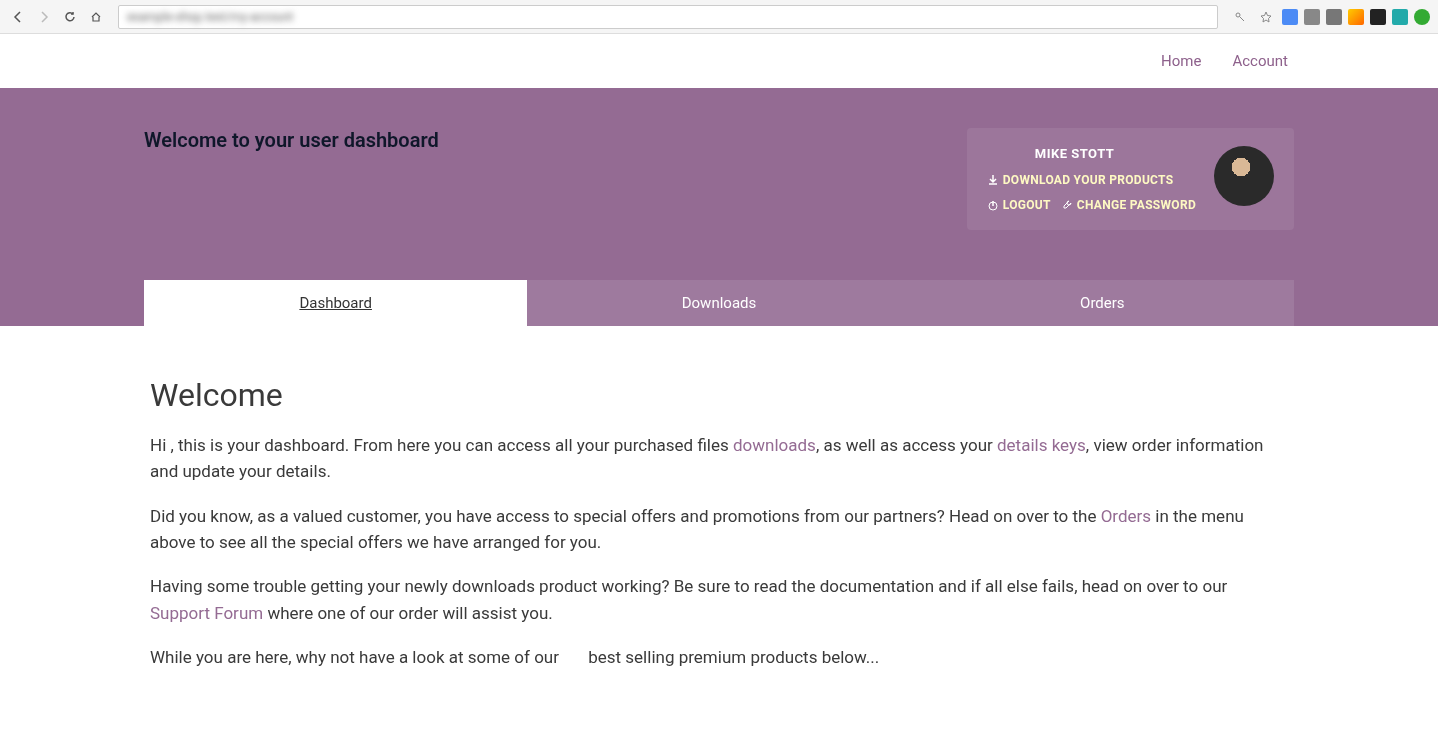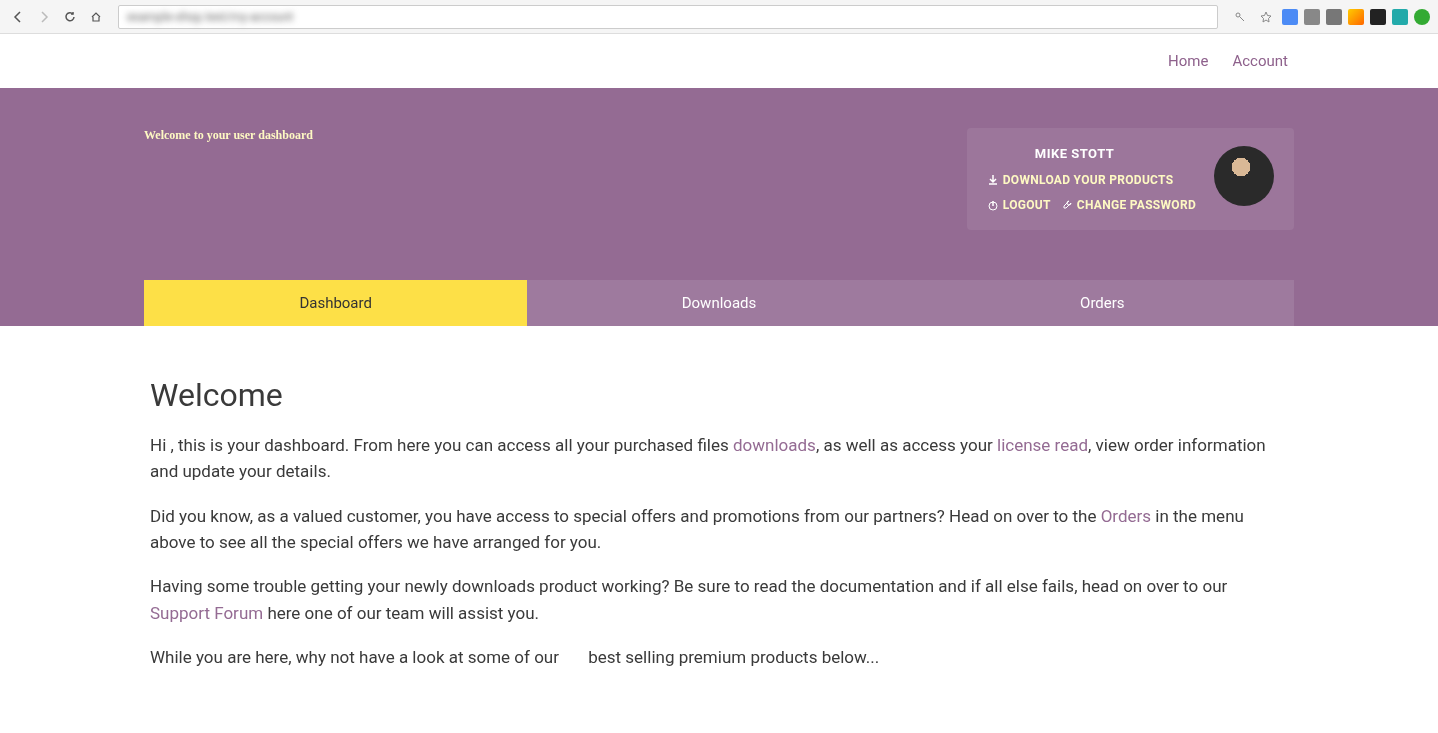--- a/index.html
+++ b/index.html
@@ -8,40 +8,40 @@
 
 .browser-bar { height: 34px; background: #f5f5f5; display: flex; align-items: center; padding: 0 8px; gap: 6px; border-bottom: 1px solid #ddd; }
 .nav-btn { width: 20px; height: 20px; display: flex; align-items: center; justify-content: center; color: #555; cursor: pointer; }
 .nav-btn.disabled { color: #bbb; }
 .url-bar { flex: 1; height: 24px; background: #fff; border: 1px solid #ccc; border-radius: 2px; display: flex; align-items: center; padding: 0 8px; margin: 0 6px; }
 .url-text { filter: blur(3px); color: #666; font-size: 12px; }
 .ext-icons { display: flex; gap: 6px; align-items: center; }
 .ext-ico { width: 16px; height: 16px; border-radius: 2px; }
 
 
-.topnav { display: flex; justify-content: flex-end; padding: 18px 150px 18px 0; gap: 24px; }
+.topnav { display: flex; justify-content: flex-end; padding: 18px 150px 18px 0; gap: 31px; }
 .topnav a { color: #8e618c; text-decoration: none; font-size: 15px; }
 
 
 .hero { background: #946b93; padding: 40px 0 0 0; position: relative; }
 .hero-inner { max-width: 1150px; margin: 0 auto; padding: 0 0 50px 0; display: flex; justify-content: space-between; align-items: flex-start; }
 .hero-left h1 { color: #fff; font-size: 42px; font-weight: 400; margin-bottom: 8px; }
-.hero-left p { color: #fef9c3; font-size: 12px; font-weight: 600; font-family: Liberation Serif, serif; }
+.hero-left p { color: #0f172a; font-size: 20px; font-weight: 600; }
 .user-panel { background: rgba(255,255,255,0.08); border-radius: 4px; padding: 18px 20px; display: flex; gap: 18px; align-items: flex-start; }
 .user-info { color: #fff; }
 .user-name { font-weight: 700; font-size: 13px; letter-spacing: 0.5px; margin-bottom: 10px; margin-left: 48px; }
 .user-link { display: inline-flex; align-items: center; gap: 4px; color: #fef9c3; font-size: 12px; font-weight: 700; letter-spacing: 0.3px; text-decoration: none; }
 .user-links-row { margin-bottom: 8px; }
 .user-links-row2 { display: flex; gap: 10px; }
 .avatar { width: 60px; height: 60px; border-radius: 50%; background: radial-gradient(circle at 45% 35%, #d9b896 0 18%, #2a2a2a 18% 100%); flex-shrink: 0; }
 
 
 .tabs { max-width: 1150px; margin: 0 auto; display: flex; }
 .tab { flex: 1; text-align: center; padding: 14px 0; color: #fff; font-size: 15px; cursor: pointer; background: rgba(255,255,255,0.1); }
-.tab.active { background: #fde047; color: #333; }
+.tab.active { background: #ffffff; color: #333; text-decoration: underline; }
 
 
 .content { max-width: 1150px; margin: 0 auto; padding: 50px 6px 40px; }
 .content h2 { font-size: 32px; font-weight: 400; color: #3a3a3a; margin-bottom: 18px; }
 .content p { font-size: 17px; line-height: 1.55; color: #3a3a3a; margin-bottom: 18px; }
 .content a.inline { color: #946b93; text-decoration: none; }
 .content strong { font-weight: 400; margin-left: 25px; }
 
 .ico { width: 12px; height: 12px; display: inline-block; }
 </style>
@@ -138,24 +138,24 @@
   <div class="tabs">
     <div class="tab active">Dashboard</div>
     <div class="tab">Downloads</div>
     <div class="tab">Orders</div>
   </div>
 </div>
 
 <div class="content">
   <h2>Welcome</h2>
   <p>
-    <span>Hi , this is your dashboard. From here you can access all your purchased files </span><a href="#" class="inline">downloads</a><span>, as well as access your </span><a href="#" class="inline">license read</a><span>, view order information and update your details.</span>
+    <span>Hi , this is your dashboard. From here you can access all your purchased files </span><a href="#" class="inline">downloads</a><span>, as well as access your </span><a href="#" class="inline">details keys</a><span>, view order information and update your details.</span>
   </p>
   <p>
     <span>Did you know, as a valued customer, you have access to special offers and promotions from our partners? Head on over to the </span><a href="#" class="inline">Orders</a><span> in the menu above to see all the special offers we have arranged for you.</span>
   </p>
   <p>
-    <span>Having some trouble getting your newly downloads product working? Be sure to read the documentation and if all else fails, head on over to our </span><a href="#" class="inline">Support Forum</a><span> here one of our team will assist you.</span>
+    <span>Having some trouble getting your newly downloads product working? Be sure to read the documentation and if all else fails, head on over to our </span><a href="#" class="inline">Support Forum</a><span> where one of our order will assist you.</span>
   </p>
   <p>
     <span>While you are here, why not have a look at some of our </span><strong>best selling</strong><span> premium products below...</span>
   </p>
 </div>
 
 </body></html>

